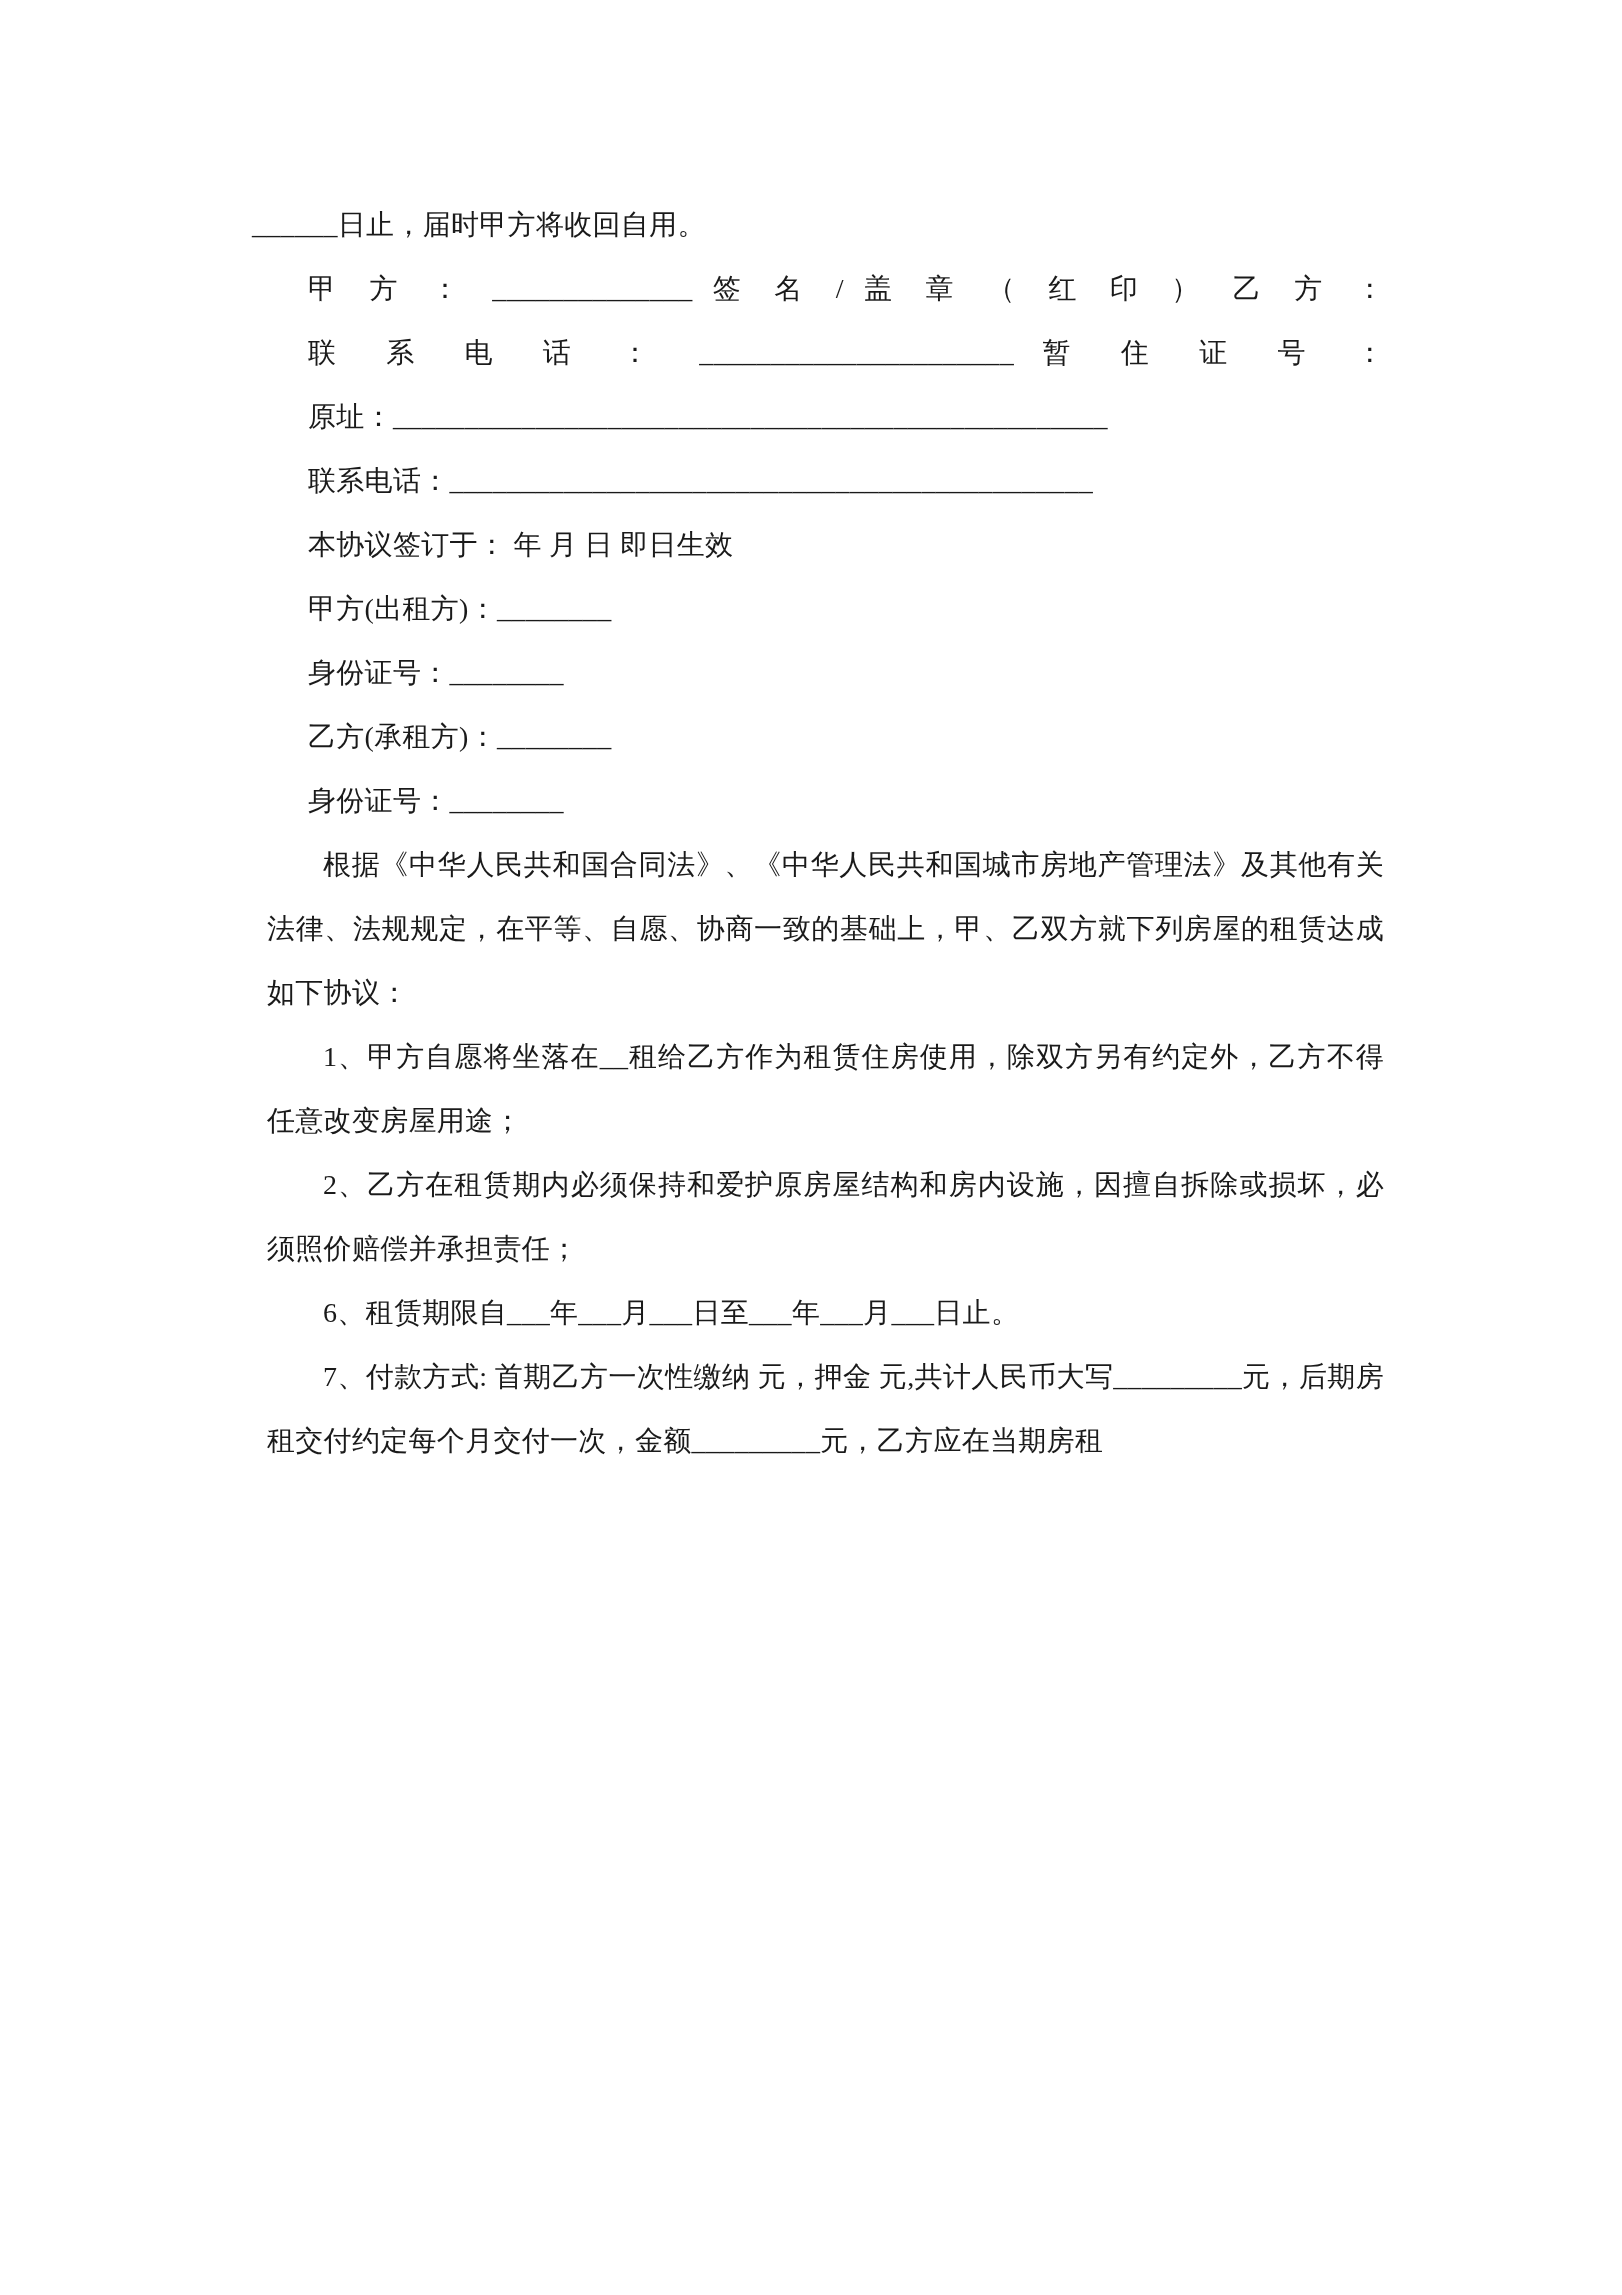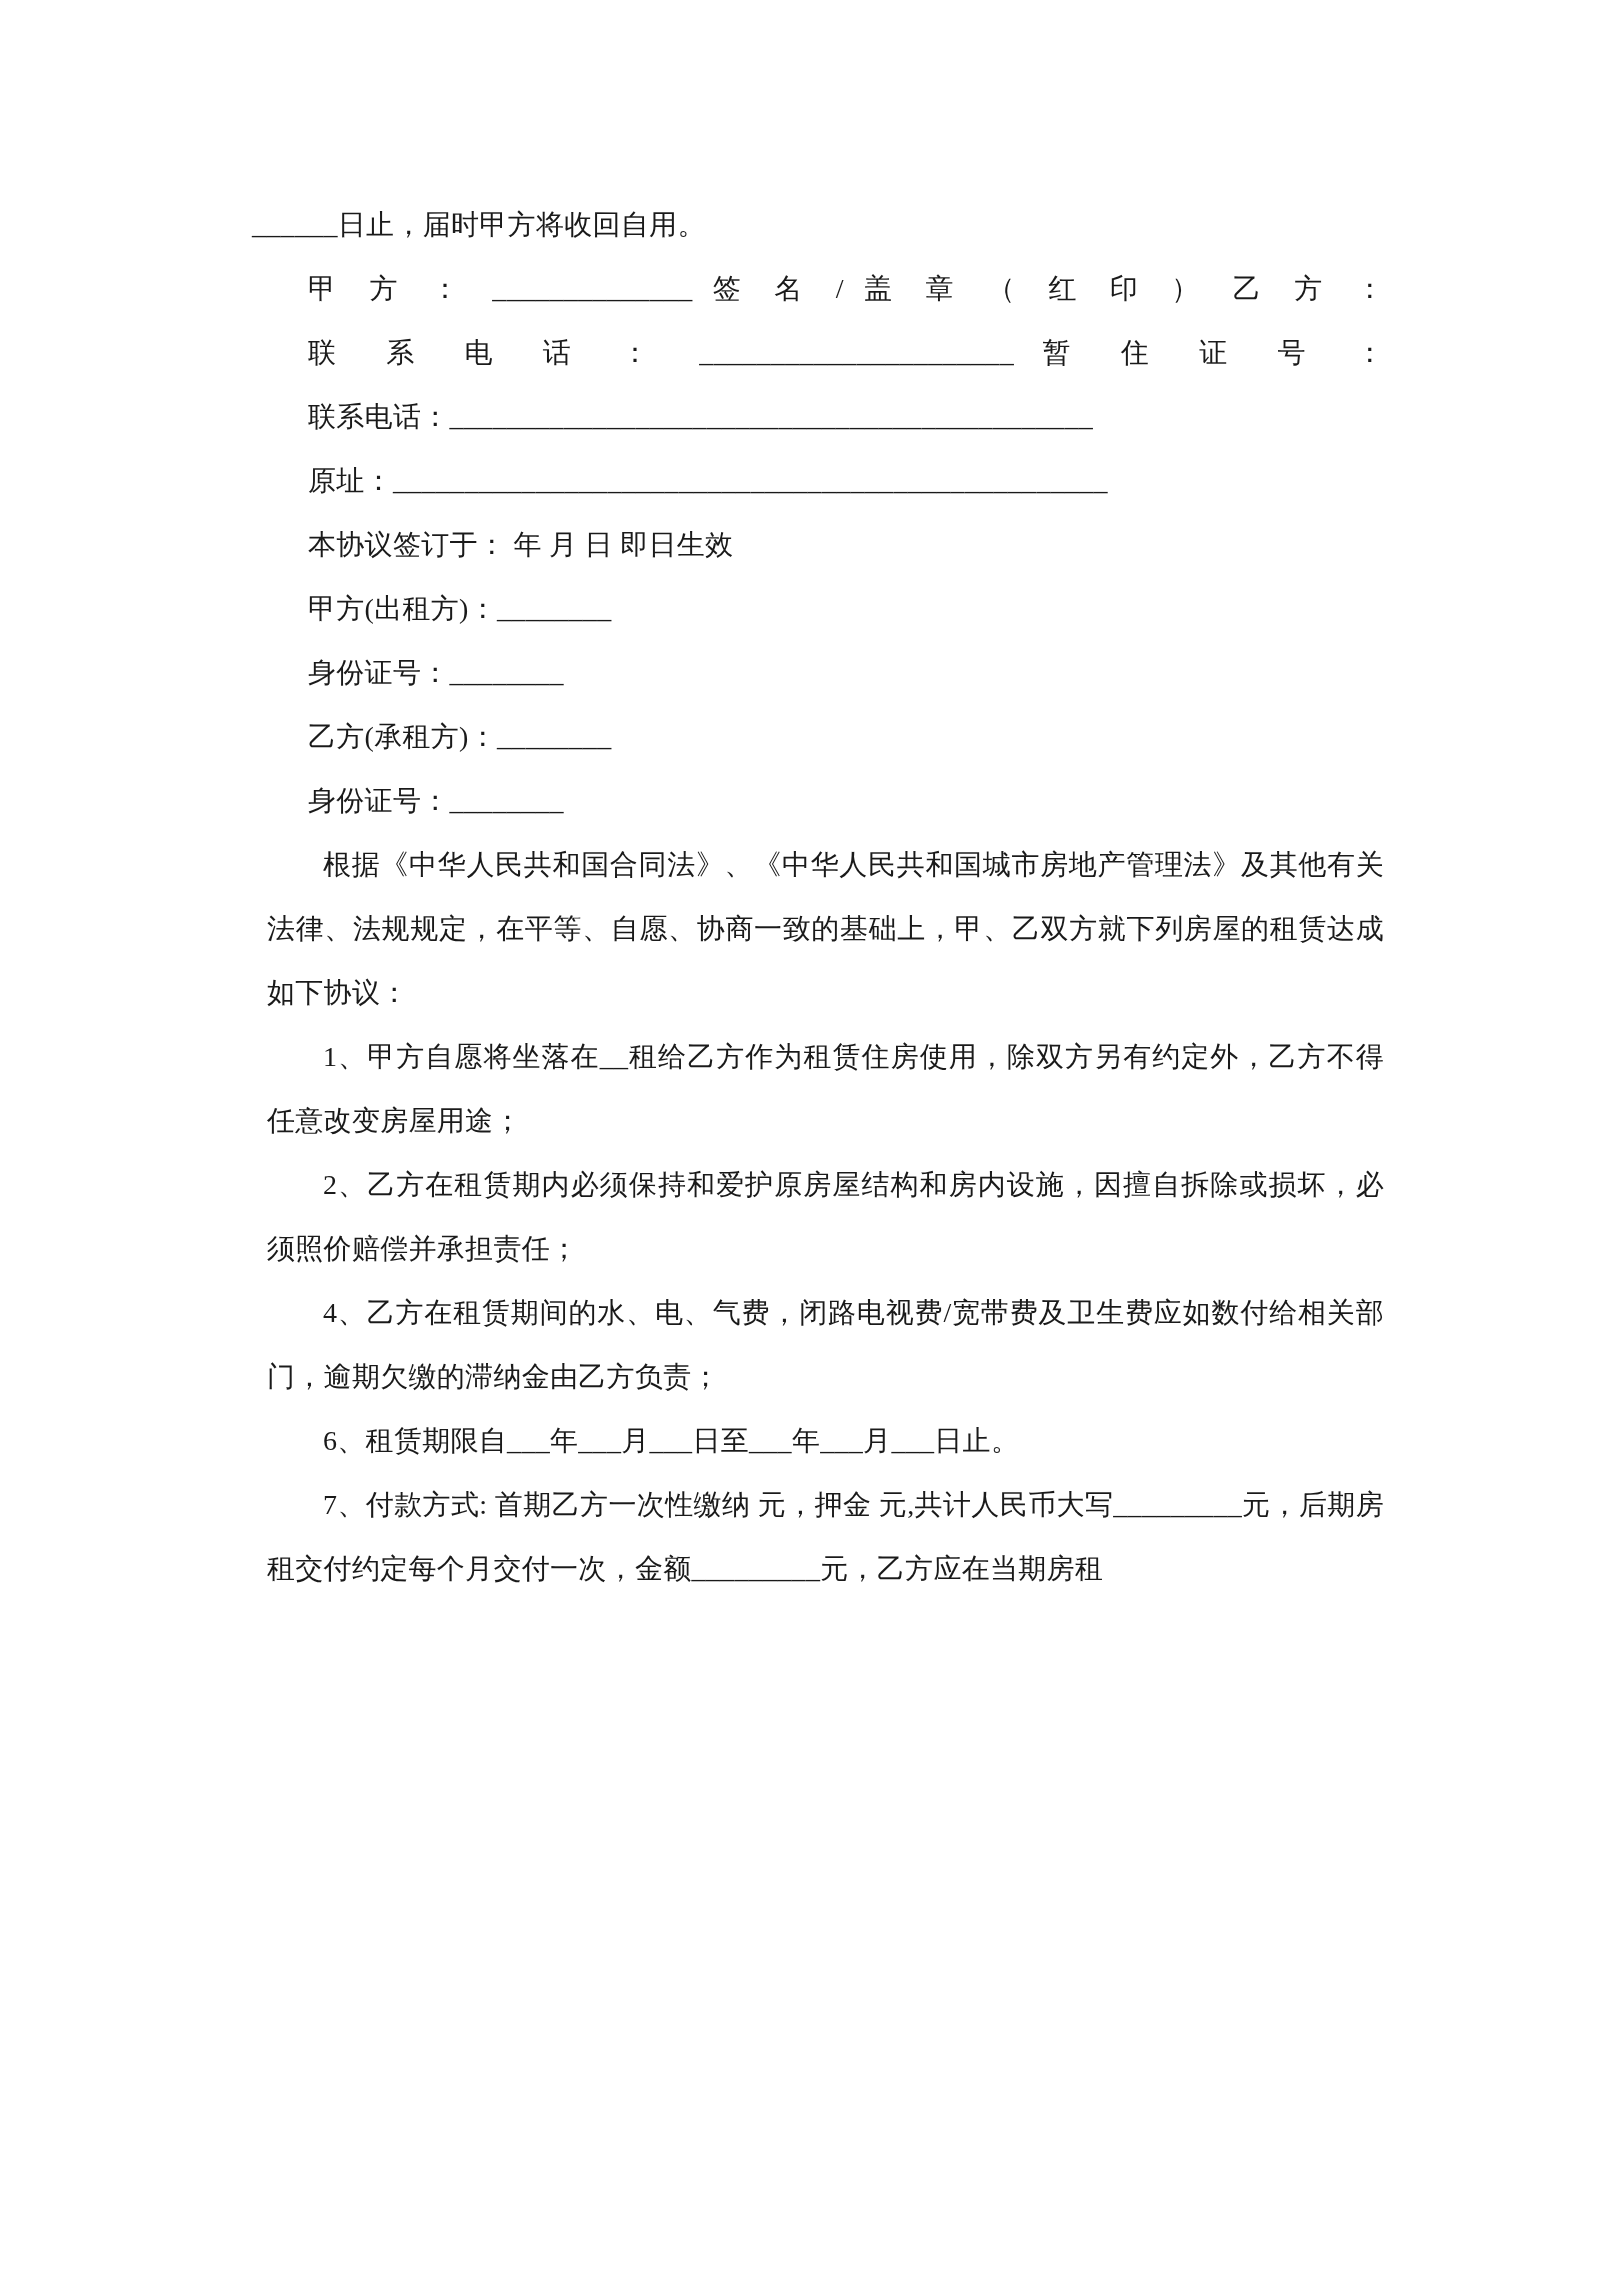--- a/index.html
+++ b/index.html
@@ -55,28 +55,27 @@
   }
 </style>
 </head>
 <body>
 
 <div class="page">
   <div class="content">
     <p class="line">______日止，届时甲方将收回自用。</p>
     <p class="spread">甲 方 ： ______________ 签 名 / 盖 章 （ 红 印 ） 乙 方 ：</p>
     <p class="spread">联 系 电 话 ： ______________________ 暂 住 证 号 ：</p>
+    <p class="indent">原址：__________________________________________________</p>
     <p class="indent">联系电话：_____________________________________________</p>
-    <p class="indent">原址：__________________________________________________</p>
     <p class="indent">本协议签订于：  年 月 日 即日生效</p>
     <p class="indent">甲方(出租方)：________</p>
     <p class="indent">身份证号：________</p>
     <p class="indent">乙方(承租方)：________</p>
     <p class="indent">身份证号：________</p>
     <p class="para">根据《中华人民共和国合同法》、《中华人民共和国城市房地产管理法》及其他有关法律、法规规定，在平等、自愿、协商一致的基础上，甲、乙双方就下列房屋的租赁达成如下协议：</p>
     <p class="para">1、甲方自愿将坐落在__租给乙方作为租赁住房使用，除双方另有约定外，乙方不得任意改变房屋用途；</p>
     <p class="para">2、乙方在租赁期内必须保持和爱护原房屋结构和房内设施，因擅自拆除或损坏，必须照价赔偿并承担责任；</p>
-    <p class="para">4、乙方在租赁期间的水、电、气费，闭路电视费/宽带费及卫生费应如数付给相关部门，逾期欠缴的滞纳金由乙方负责；</p>
     <p class="para">6、租赁期限自___年___月___日至___年___月___日止。</p>
     <p class="para">7、付款方式: 首期乙方一次性缴纳 元，押金 元,共计人民币大写_________元，后期房租交付约定每个月交付一次，金额_________元，乙方应在当期房租</p>
   </div>
 </div>
 
 
 </body></html>

